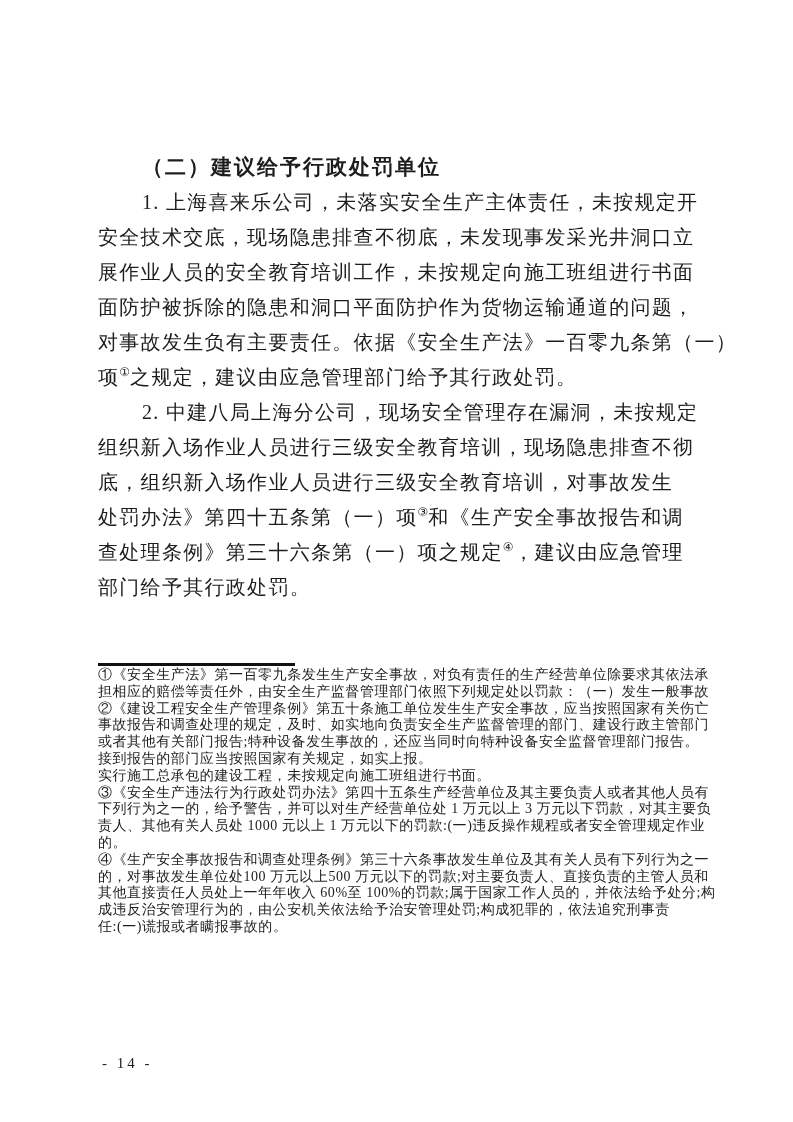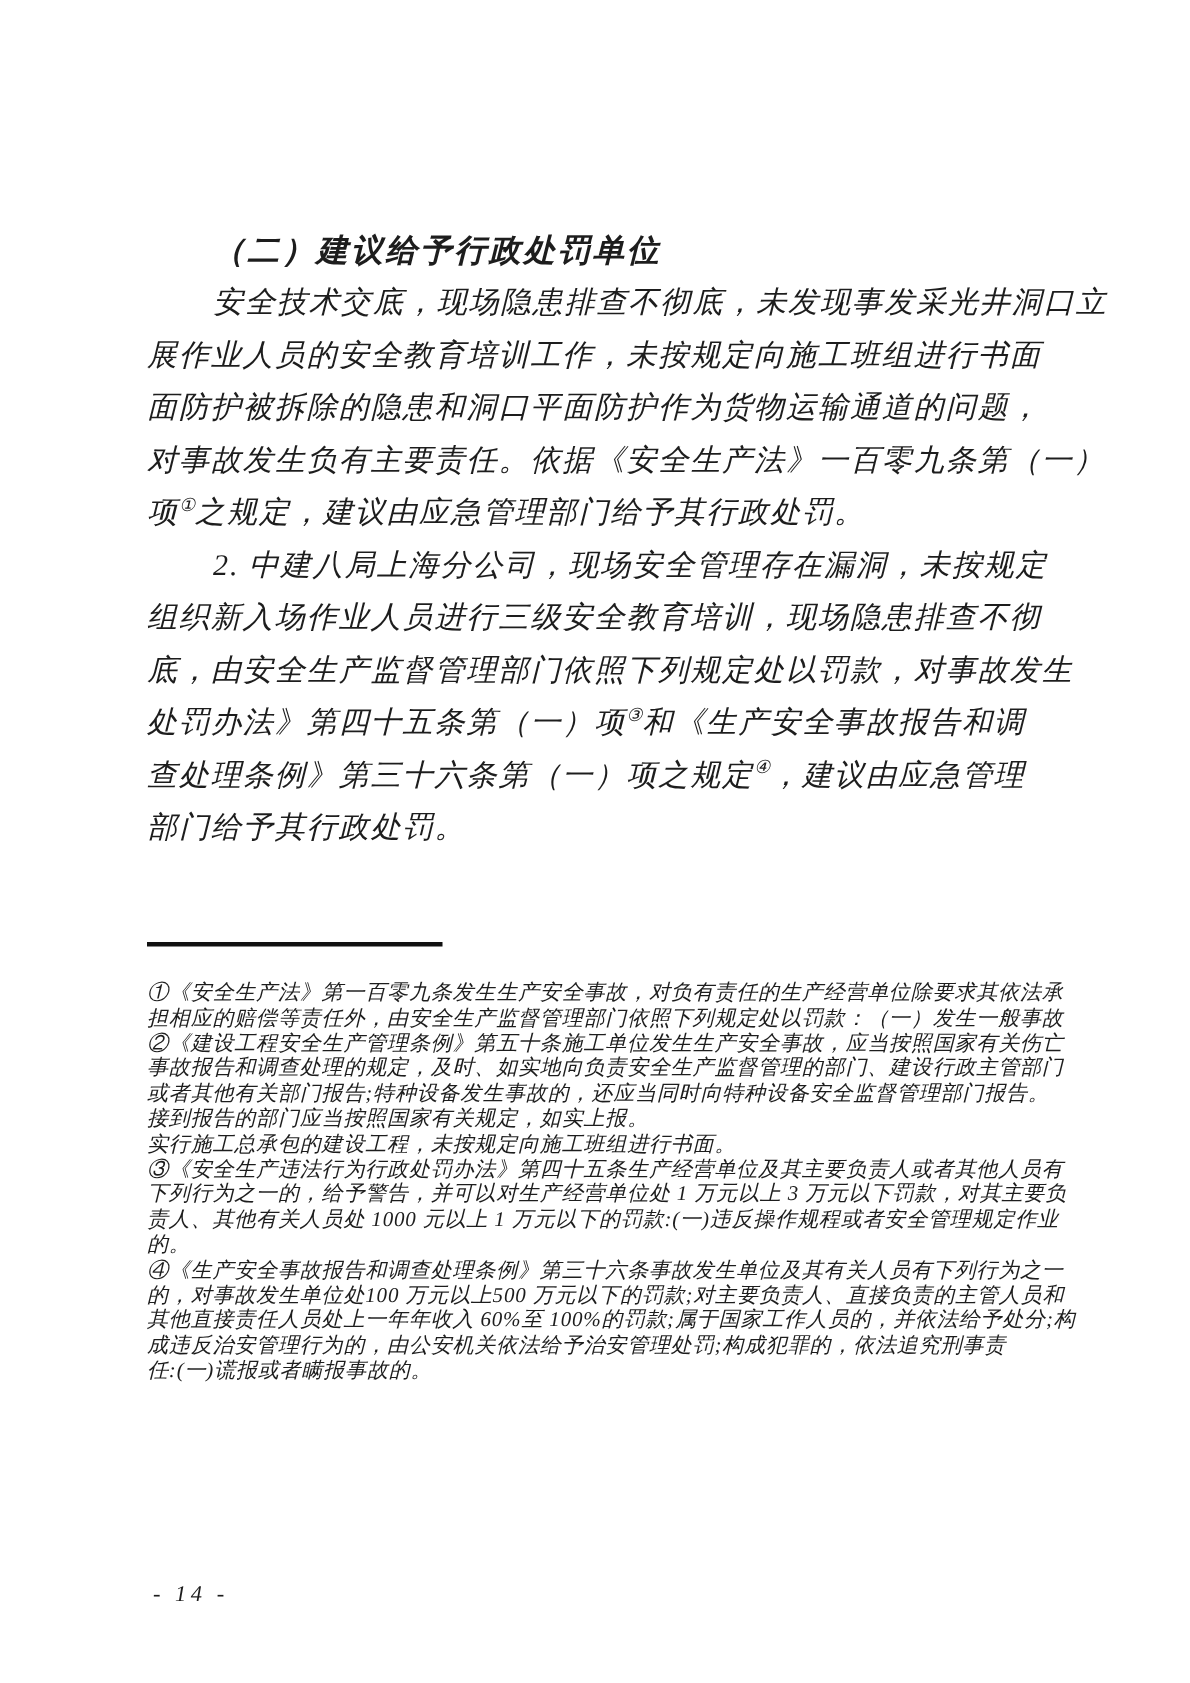--- a/index.html
+++ b/index.html
@@ -13,21 +13,20 @@
     height: 1122px;
     overflow: hidden;
     font-family: "Liberation Serif", "DejaVu Serif", serif;
     color: #1d1d1d;
   }
   .page {
     position: absolute;
     left: 0; top: 0;
     width: 793px; height: 1122px;
     background: #ffffff;
-    font-style: italic;
   }
   .content {
     position: absolute;
     left: 98px;
     top: 150px;
     width: 600px;
   }
   .heading {
     font-weight: bold;
     font-size: 21px;
@@ -51,21 +50,21 @@
     vertical-align: super;
     line-height: 0;
   }
   .fn-separator {
     margin-top: 58px;
     width: 197px;
     height: 0;
     border-top: 3px solid #111111;
   }
   .footnotes {
-    margin-top: 24px;
+    margin-top: 1px;
   }
   .footnotes .line {
     font-size: 14px;
     line-height: 16.8px;
     letter-spacing: 0.55px;
     white-space: nowrap;
   }
   .page-number {
     position: absolute;
     left: 102px;
@@ -78,31 +77,32 @@
 </head>
 <body>
 
 <div class="page">
 
   <div class="content">
 
     <div class="heading">（二）建议给予行政处罚单位</div>
 
     <div class="para">
+        <div class="line">1. 上海喜来乐公司，未落实安全生产主体责任，未按规定开</div>
         <div class="line">安全技术交底，现场隐患排查不彻底，未发现事发采光井洞口立</div>
         <div class="line">展作业人员的安全教育培训工作，未按规定向施工班组进行书面</div>
         <div class="line">面防护被拆除的隐患和洞口平面防护作为货物运输通道的问题，</div>
         <div class="line">对事故发生负有主要责任。依据《安全生产法》一百零九条第（一）</div>
         <div class="line">项<sup>①</sup>之规定，建议由应急管理部门给予其行政处罚。</div>
       </div>
 
     <div class="para">
         <div class="line">2. 中建八局上海分公司，现场安全管理存在漏洞，未按规定</div>
         <div class="line">组织新入场作业人员进行三级安全教育培训，现场隐患排查不彻</div>
-        <div class="line">底，由安全生产监督管理部门依照下列规定处以罚款，对事故发生</div>
+        <div class="line">底，组织新入场作业人员进行三级安全教育培训，对事故发生</div>
         <div class="line">处罚办法》第四十五条第（一）项<sup>③</sup>和《生产安全事故报告和调</div>
         <div class="line">查处理条例》第三十六条第（一）项之规定<sup>④</sup>，建议由应急管理</div>
         <div class="line">部门给予其行政处罚。</div>
       </div>
 
     <div class="fn-separator"></div>
 
     <div class="footnotes">
         <div class="line">①《安全生产法》第一百零九条发生生产安全事故，对负有责任的生产经营单位除要求其依法承</div>
         <div class="line">担相应的赔偿等责任外，由安全生产监督管理部门依照下列规定处以罚款：（一）发生一般事故</div>

